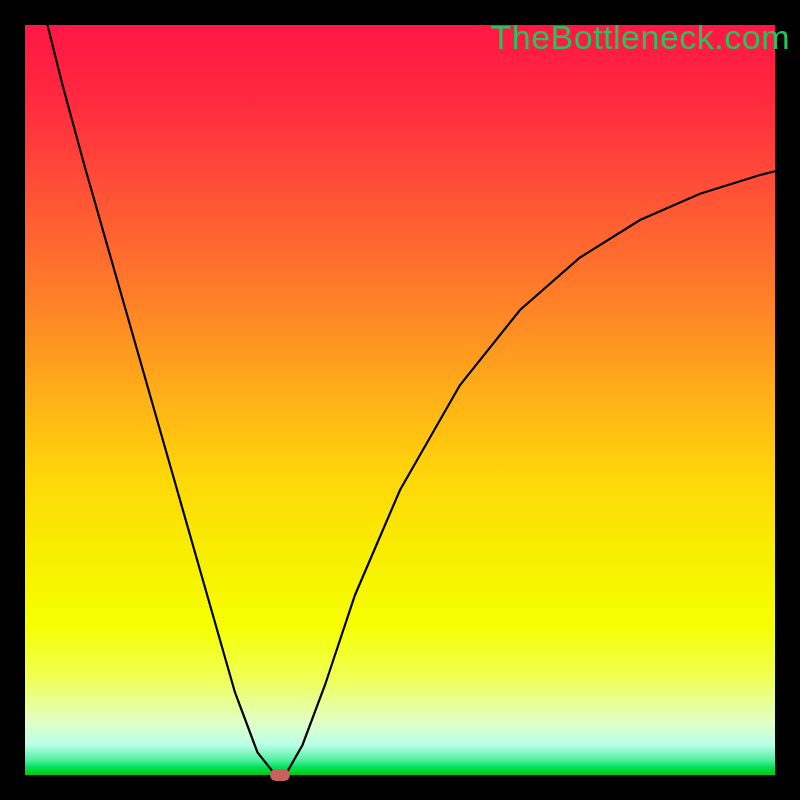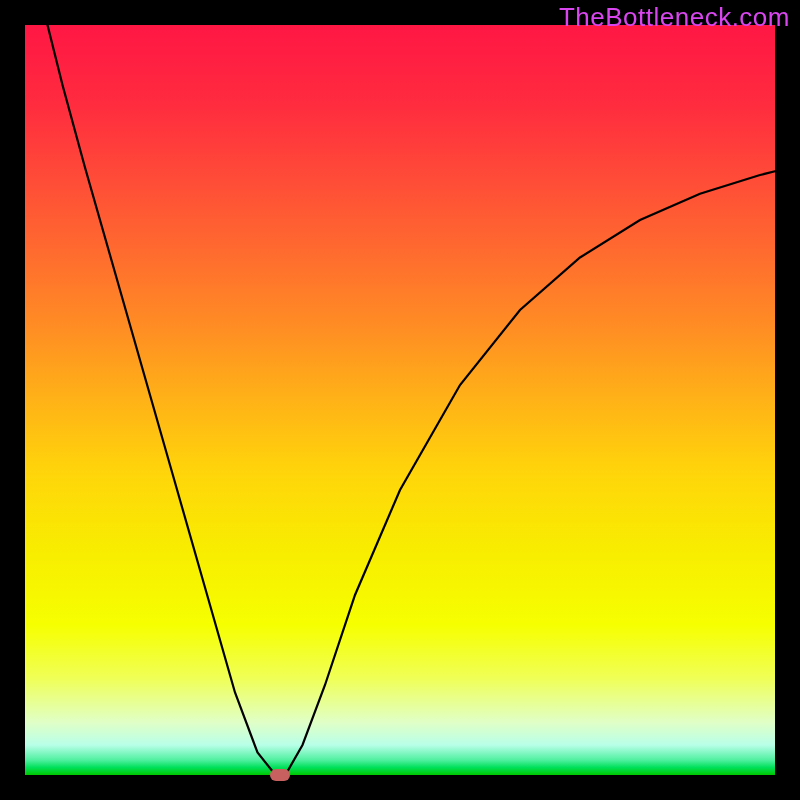--- a/index.html
+++ b/index.html
@@ -12,24 +12,24 @@
     font-family: Arial, Helvetica, sans-serif;
   }
   .frame {
     position: relative;
     width: 800px;
     height: 800px;
     background: #000;
   }
   .watermark {
     position: absolute;
-    top: 2px;
+    top: 18px;
     right: 10px;
-    color: #d946ef;
-    font-size: 26px;
+    color: #22c55e;
+    font-size: 34px;
     font-weight: 500;
     letter-spacing: 0.5px;
     z-index: 5;
   }
   .plot {
     position: absolute;
     left: 25px;
     top: 25px;
     width: 750px;
     height: 750px;

